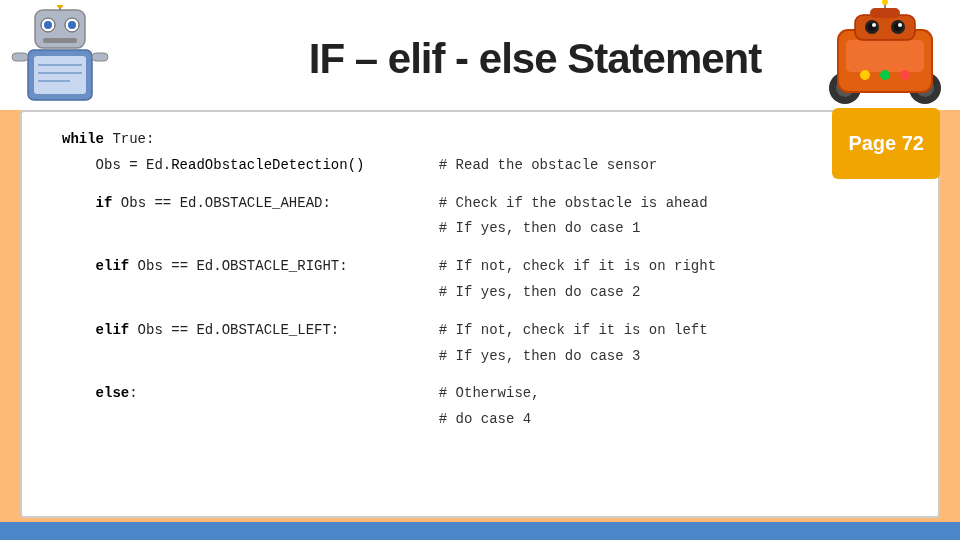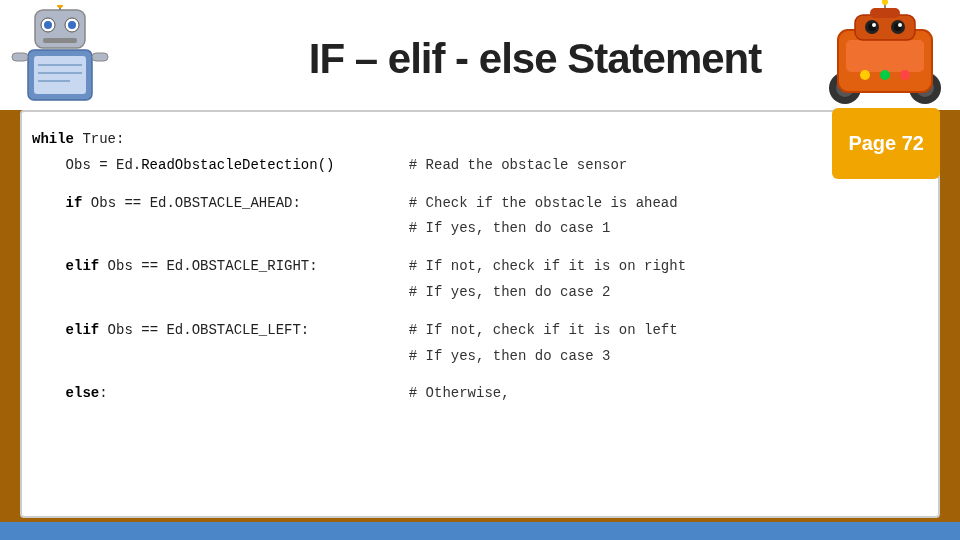--- a/index.html
+++ b/index.html
@@ -8,21 +8,21 @@
       width: 960px;
       height: 540px;
       overflow: hidden;
       font-family: Arial, sans-serif;
       background: #4a86c8;
     }
 
     .slide {
       width: 960px;
       height: 540px;
-      background: #a16207;
+      background: #fdba74;
       position: relative;
       display: flex;
       flex-direction: column;
     }
 
     .header {
       background: white;
       padding: 18px 20px 10px 130px;
       display: flex;
       align-items: center;
@@ -67,21 +67,21 @@
       border-radius: 6px;
       z-index: 10;
     }
 
     .content-area {
       flex: 1;
       background: white;
       margin: 0 20px 4px 20px;
       border: 2px solid #ccc;
       border-radius: 4px;
-      padding: 16px 10px;
+      padding: 16px 40px;
       font-family: 'Courier New', Courier, monospace;
       font-size: 14px;
       color: #222;
       position: relative;
       overflow: hidden;
     }
 
     .code-block {
       line-height: 1.7;
     }
@@ -245,19 +245,23 @@
         <span class="code-left"></span>
         <span class="code-right comment">  # If yes, then do case 3</span>
       </div>
 
       <div class="section-gap"></div>
 
       <div class="code-line">
         <span class="code-left">    <span class="kw-else">else</span>:</span>
         <span class="code-right comment">  # Otherwise,</span>
       </div>
+      <div class="code-line">
+        <span class="code-left"></span>
+        <span class="code-right comment">  # do case 4</span>
+      </div>
 
     </div>
   </div>
 
   <div class="bottom-bar"></div>
 
 </div>
 
 </body></html>

